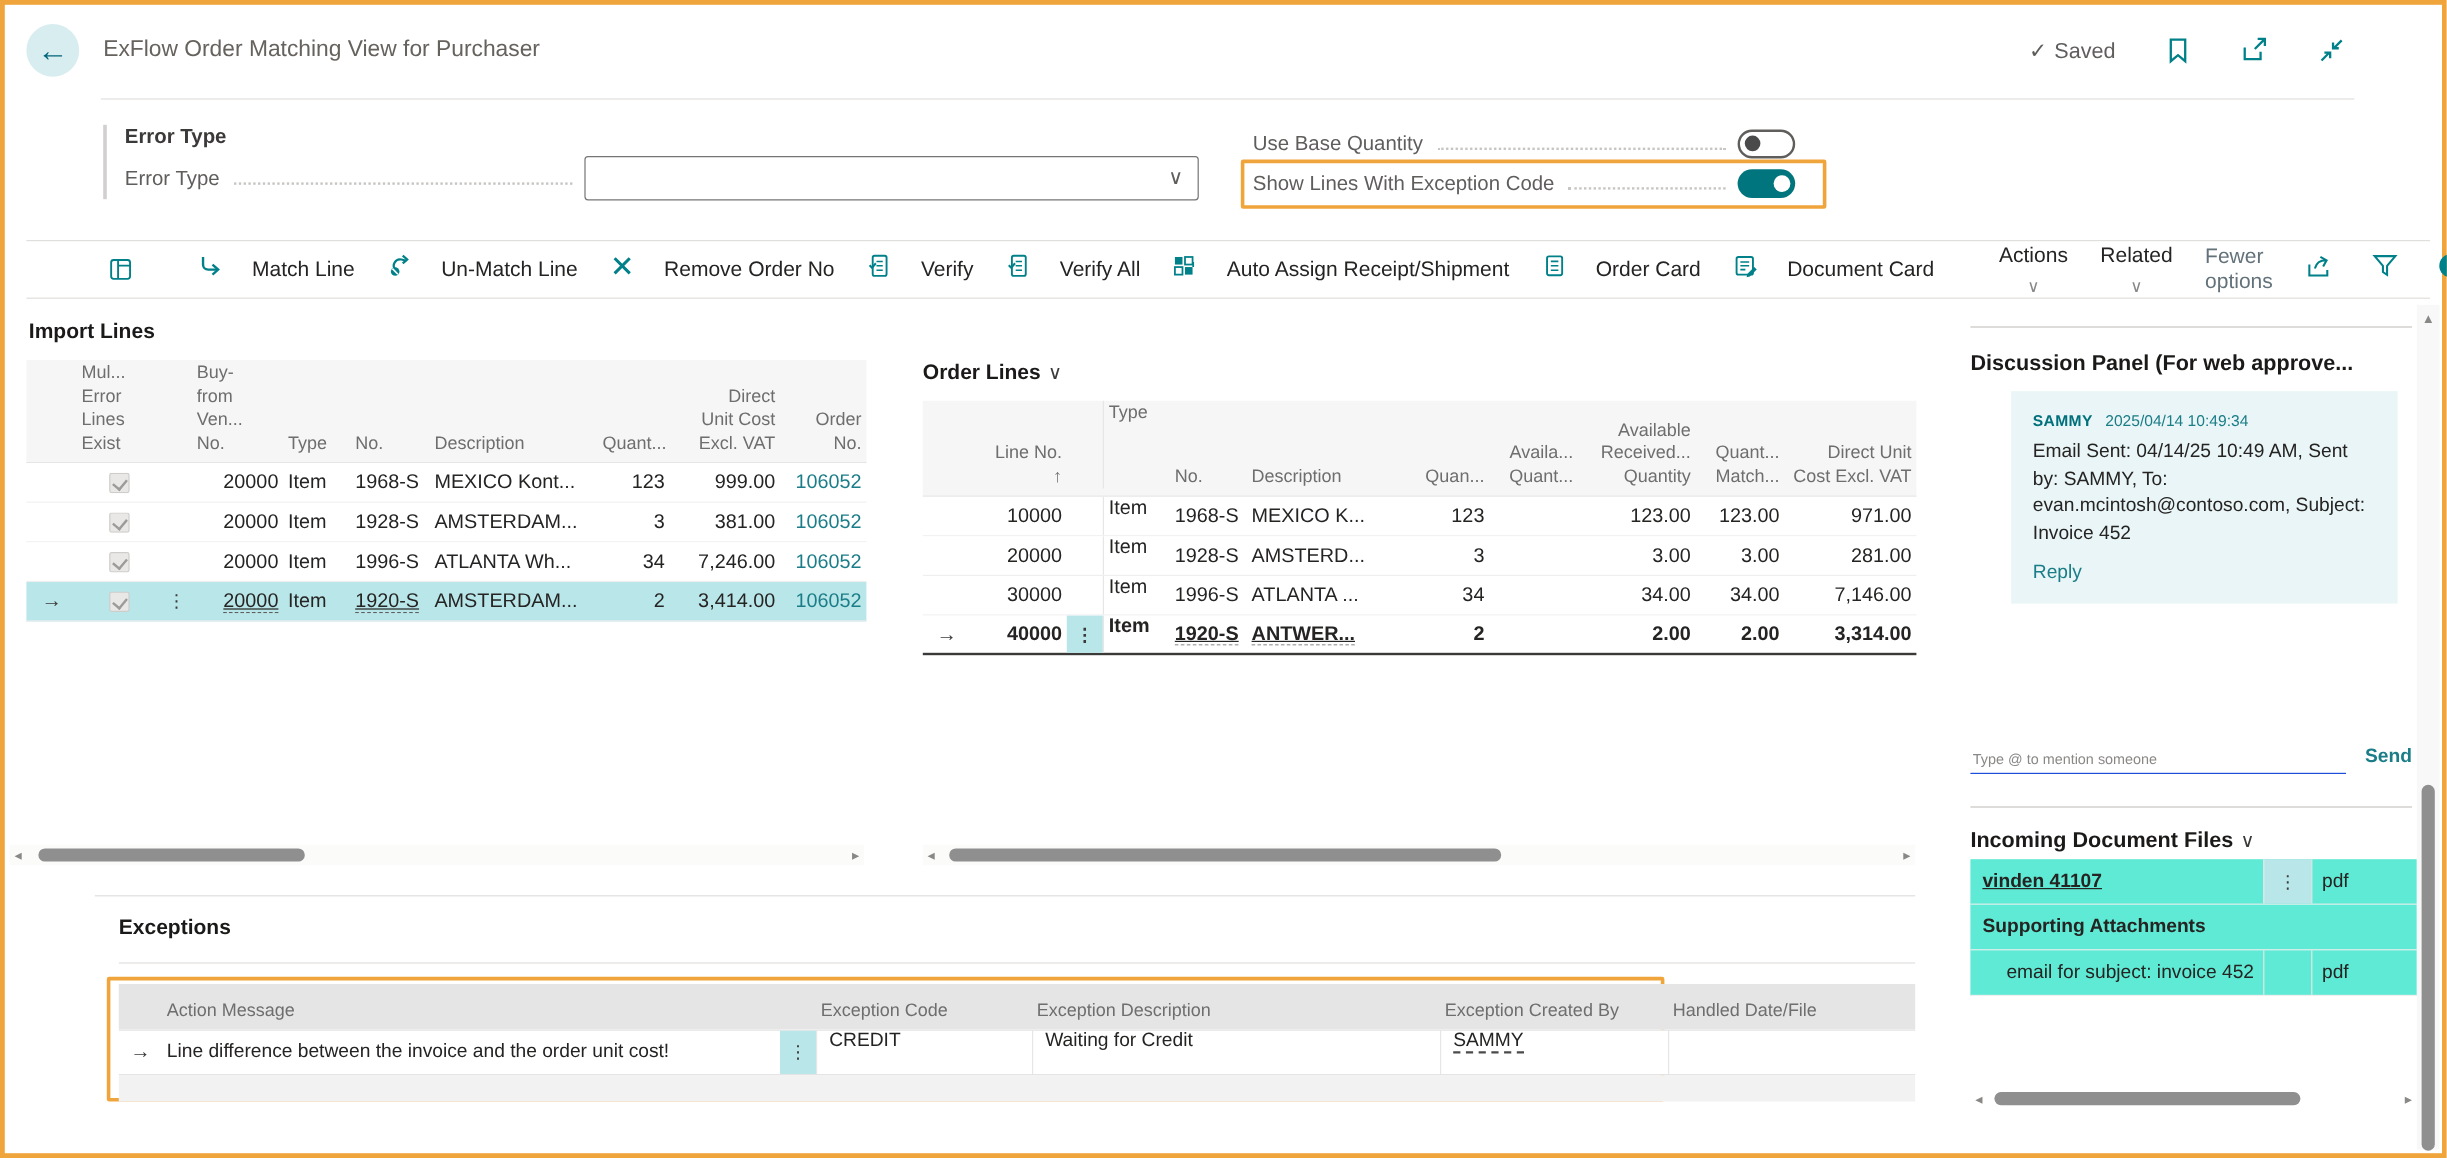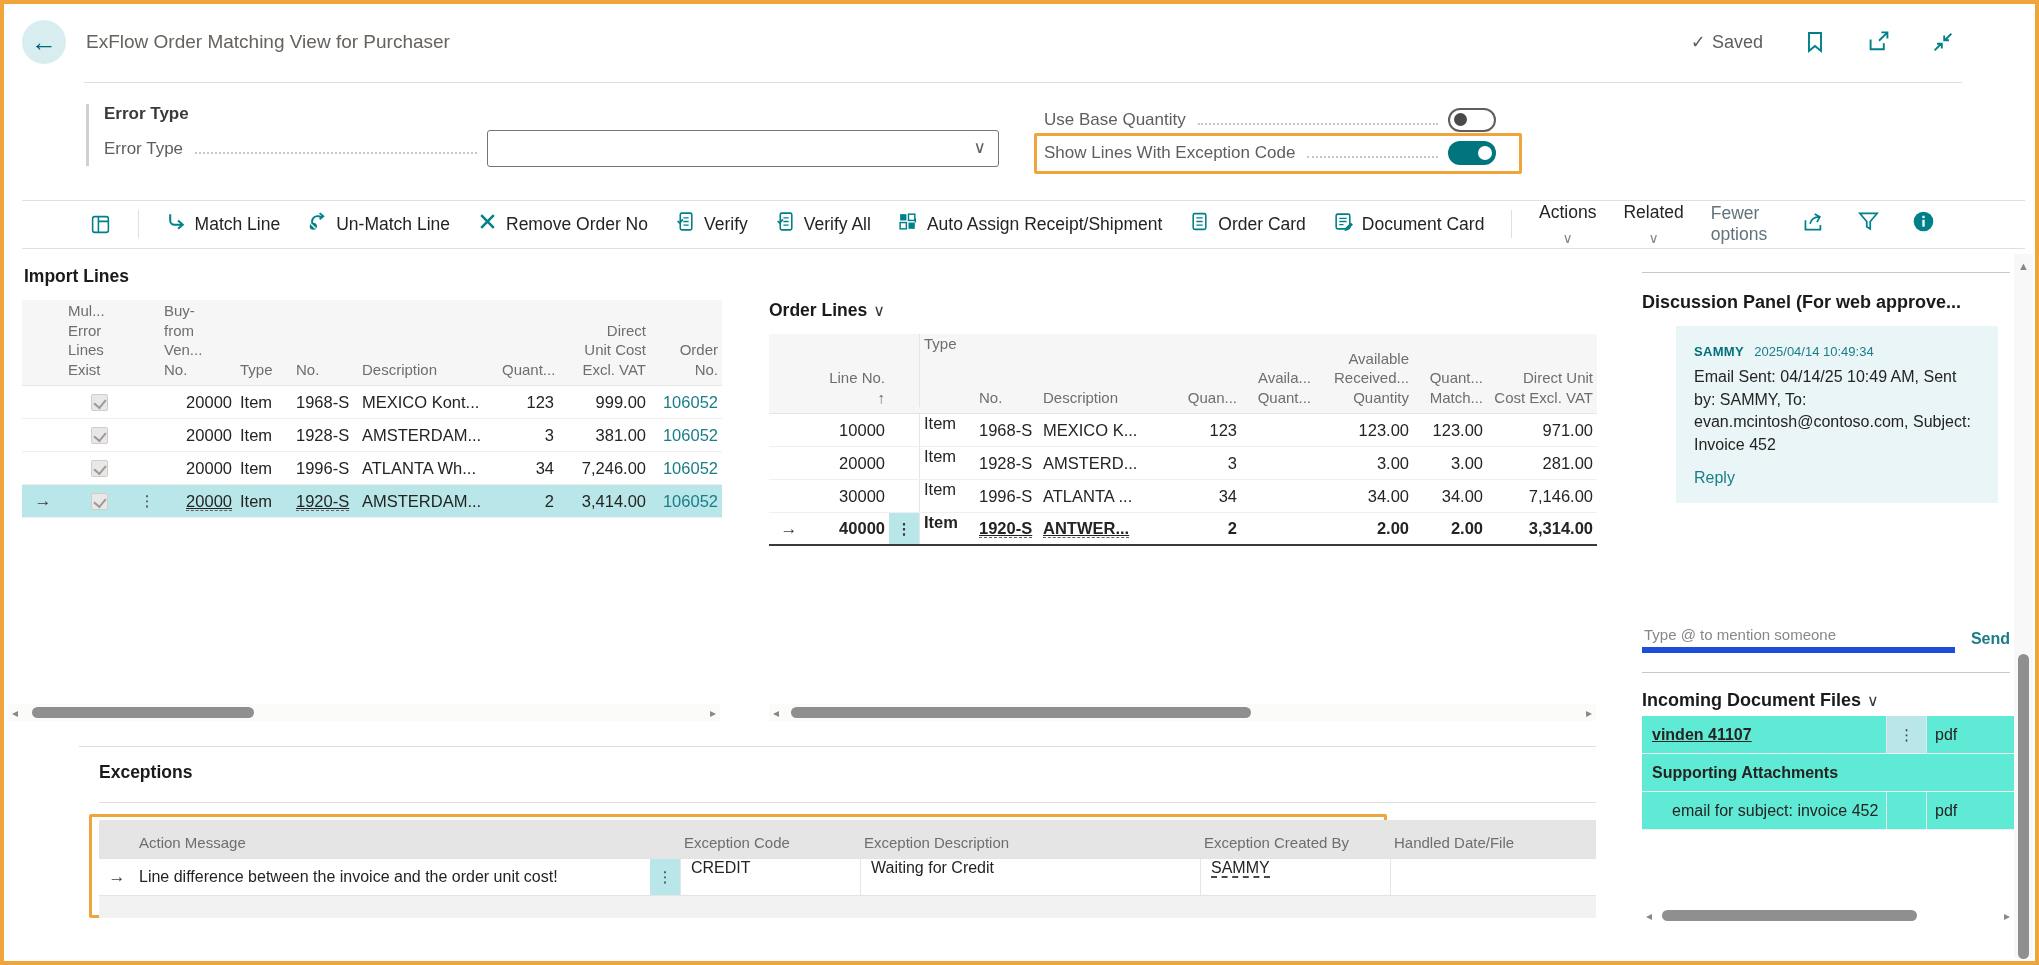--- a/index.html
+++ b/index.html
@@ -32,21 +32,21 @@
   .toggle { width:48px; height:24px; border-radius:13px; position:relative; flex:0 0 auto; cursor:pointer; }
   .toggle.off { background:#fff; border:2px solid #605e5c; }
   .toggle.off .knob { position:absolute; left:4px; top:3px; width:13px; height:13px; border-radius:50%; background:#4a4a4a; }
   .toggle.on { background:#00757d; }
   .toggle.on .knob { position:absolute; right:4px; top:5px; width:14px; height:14px; border-radius:50%; background:#fff; }
   .hl-box { position:absolute; border:3px solid #efa53b; border-radius:2px; }
 
   
   .toolbar { position:absolute; top:198px; left:86px; right:100px; height:44px; display:flex; align-items:center;
              gap:27px; font-size:17.5px; color:#252423; }
-  .tb-item { display:flex; align-items:center; gap:8px; cursor:pointer; white-space:nowrap; }
+  .tb-item { display:flex; align-items:center; gap:24px; cursor:pointer; white-space:nowrap; }
   .tb-item svg { width:21px; height:21px; }
   .tb-sep { width:1px; height:28px; background:#e1dfdd; }
   .tb-menu { display:flex; align-items:center; gap:7px; cursor:pointer;flex-direction:column; }
   .tb-menu .caret { color:#8a8886; font-size:14px; }
   .tb-fewer { color:#63727a; cursor:pointer; }
   .tb-right { margin-left:auto; display:flex; align-items:center; gap:32px; }
   .tb-right svg { width:23px; height:23px; cursor:pointer; }
 
   
   .sec-title { position:absolute; font-size:17.5px; font-weight:bold; color:#1b1a19; }
@@ -98,22 +98,22 @@
   .vs-thumb { position:absolute; left:4px; width:11px; top:400px; height:305px; border-radius:6px; background:#8f8f8f; cursor:pointer; }
 
   
   .fact { position:absolute; left:1638px; width:372px; }
   .comment-card { position:absolute; left:1672px; top:322px; width:322px; background:#e9f5f6; padding:16px 18px; }
   .comment-meta { font-size:13px; font-weight:bold; color:#00707c; letter-spacing:.3px; }
   .comment-time { font-size:13px; color:#1a7d87; font-weight:normal; margin-left:6px; }
   .comment-body { margin-top:6px; font-size:16px; line-height:1.42; color:#252423; }
   .reply { margin-top:12px; font-size:16px; color:#1a7d87; cursor:pointer; }
   .mention-row { position:absolute; left:1638px; top:618px; width:368px; display:flex; align-items:flex-end; }
-  .mention-input { flex:1; border:none; border-bottom:6px solid #1d4ed8; background:transparent; outline:none;
-                   font-family:"Liberation Sans",sans-serif; font-size:15px; color:#252423; padding:4px 2px; }
+  .mention-input { flex:1; border:none; border-bottom:1px solid #1d4ed8; background:transparent; outline:none;
+                   font-family:"Liberation Sans",sans-serif; font-size:12px; color:#252423; padding:4px 2px; }
   .mention-input::placeholder { color:#8a8886; }
   .send { margin-left:16px; color:#1a7d87; font-size:16px; font-weight:bold; cursor:pointer; padding-bottom:5px; }
 
   
   .f-name{flex:1; padding-left:10px;} .f-dots{width:40px;} .f-ext{width:88px; padding-left:8px;}
   .files-head { background:#f4f4f4; height:60px; display:flex; align-items:flex-end; padding-bottom:8px;
                 color:#6e6e6e; font-size:15px; border-bottom:1px solid #e5e5e5; }
   .files-row { display:flex; align-items:center; height:38px; border-bottom:1px solid #efefef; font-size:16px; background:#5eead4; }
   .file-link { font-weight:bold; text-decoration:underline; cursor:pointer; }
 </style>

